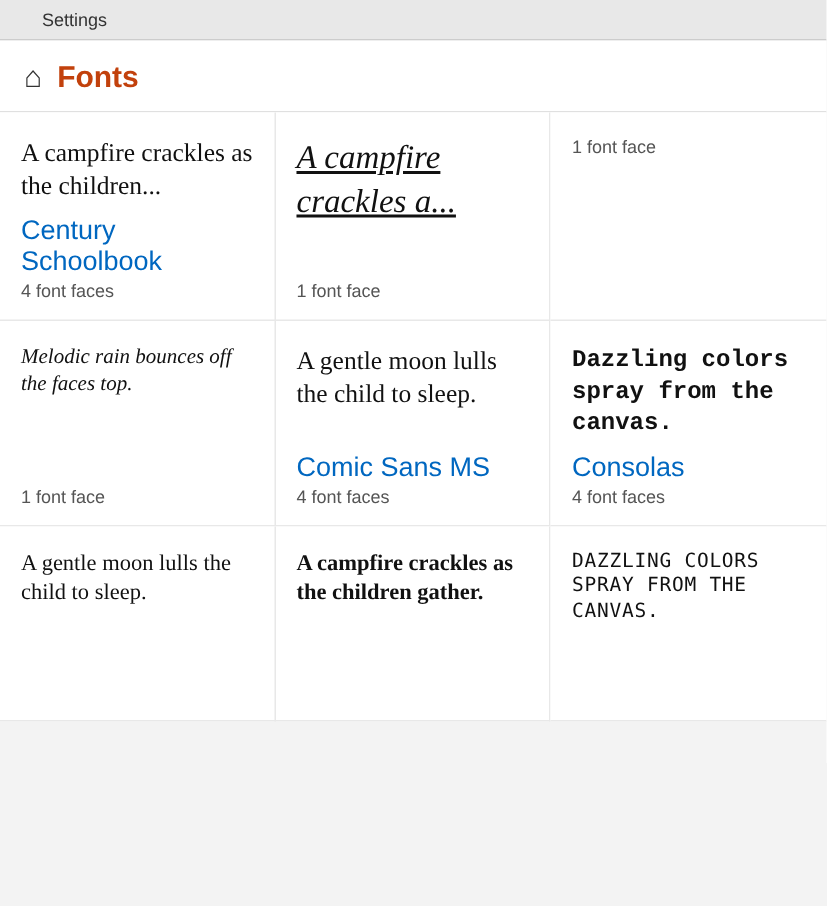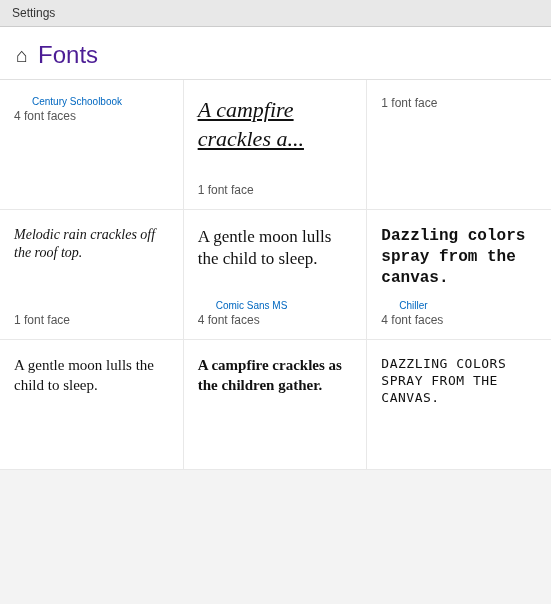--- a/index.html
+++ b/index.html
@@ -5,41 +5,41 @@
     * { margin: 0; padding: 0; box-sizing: border-box; }
     body {
       width: 551px;
       height: 604px;
       background: #f3f3f3;
       font-family: 'Segoe UI', sans-serif;
       overflow: hidden;
     }
     .title-bar {
       background: #e8e8e8;
-      padding: 6px 12px;
+      padding: 6px 28px;
       font-size: 12px;
       color: #333;
       border-bottom: 1px solid #ccc;
     }
     .header {
       background: #fff;
       padding: 14px 16px 10px 16px;
       display: flex;
       align-items: center;
       gap: 10px;
       border-bottom: 1px solid #e0e0e0;
     }
     .header-icon {
       font-size: 20px;
       color: #333;
     }
     .header-title {
-      font-size: 24px;
-      font-weight: 400;
-      color: #4c1d95;
+      font-size: 20px;
+      font-weight: 700;
+      color: #c2410c;
     }
     .fonts-grid {
       display: grid;
       grid-template-columns: 1fr 1fr 1fr;
       background: #fff;
       padding: 0;
     }
     .font-cell {
       padding: 16px 14px 12px 14px;
       border-bottom: 1px solid #e8e8e8;
@@ -57,23 +57,22 @@
     .font-preview {
       flex: 1;
       display: flex;
       align-items: flex-start;
       margin-bottom: 8px;
       line-height: 1.3;
     }
     .font-info {}
     .font-name {
       color: #0067c0;
-      font-size: 10px;
+      font-size: 18px;
       margin-bottom: 2px;
-      margin-left: 18px;
     }
     .font-faces {
       color: #555;
       font-size: 12px;
     }
 
     
     .preview-century {
       font-family: 'Century Schoolbook', 'Book Antiqua', Georgia, serif;
       font-size: 17px;
@@ -135,61 +134,64 @@
   <span>Settings</span>
 </div>
 
 <div class="header">
   <span class="header-icon">⌂</span>
   <span class="header-title">Fonts</span>
 </div>
 
 <div class="fonts-grid" id="fonts-grid">
 <div class="font-cell">
+      <div class="font-preview">
+        <span class="preview-century">A campfire crackles as the children...</span>
+      </div>
       <div class="font-info">
         <div class="font-name">Century Schoolbook</div>
         <div class="font-faces">4 font faces</div>
       </div>
     </div>
     <div class="font-cell">
       <div class="font-preview">
         <span class="preview-chain-breaker">A campfire crackles a...</span>
       </div>
       <div class="font-info">
         <div class="font-faces">1 font face</div>
       </div>
     </div>
     <div class="font-cell">
       <div class="font-info">
         <div class="font-faces">1 font face</div>
       </div>
     </div>
     <div class="font-cell">
       <div class="font-preview">
-        <span class="preview-colonna">Melodic rain crackles off the roof top.</span>
+        <span class="preview-colonna">Melodic rain bounces off the faces top.</span>
       </div>
       <div class="font-info">
         <div class="font-faces">1 font face</div>
       </div>
     </div>
     <div class="font-cell">
       <div class="font-preview">
         <span class="preview-comic">A gentle moon lulls the child to sleep.</span>
       </div>
       <div class="font-info">
         <div class="font-name">Comic Sans MS</div>
         <div class="font-faces">4 font faces</div>
       </div>
     </div>
     <div class="font-cell">
       <div class="font-preview">
         <span class="preview-consolas">Dazzling colors spray from the canvas.</span>
       </div>
       <div class="font-info">
-        <div class="font-name">Chiller</div>
+        <div class="font-name">Consolas</div>
         <div class="font-faces">4 font faces</div>
       </div>
     </div>
     <div class="font-cell">
       <div class="font-preview">
         <span class="preview-row3-left">A gentle moon lulls the child to sleep.</span>
       </div>
       <div class="font-info"></div>
     </div>
     <div class="font-cell">

